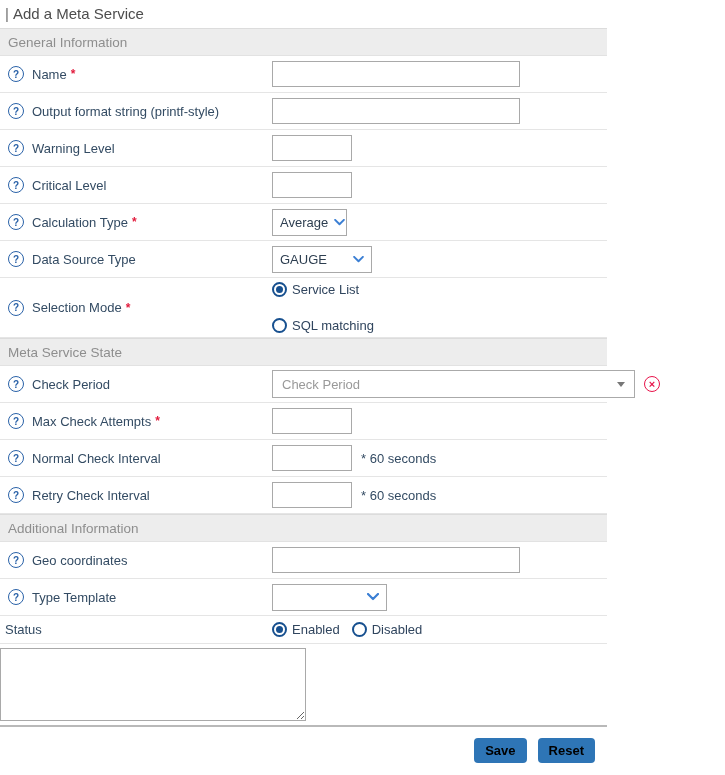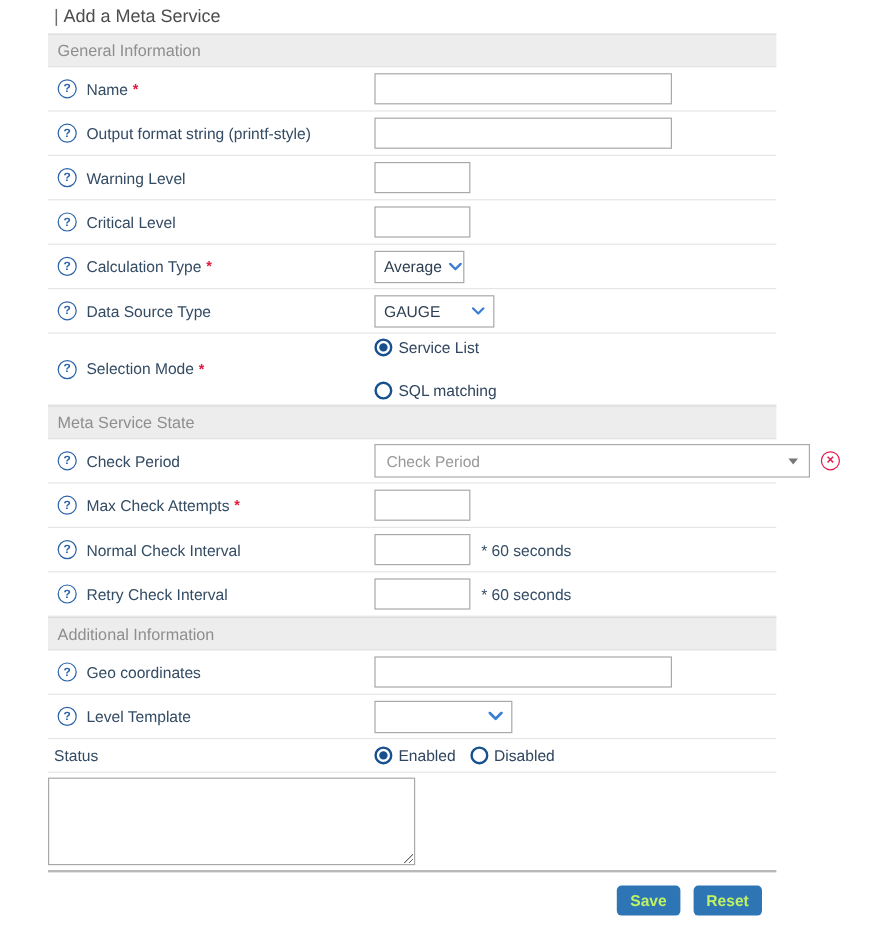--- a/index.html
+++ b/index.html
@@ -3,21 +3,21 @@
 <meta charset="utf-8">
 <style>
   * { box-sizing: border-box; margin: 0; padding: 0; }
   html,body { background:#fff; }
   body {
     width: 725px;
     font-family: "Liberation Sans", sans-serif;
     font-size: 13px;
     color: #334b63;
   }
-  .page { width:607px;margin-left:40px; }
+  .page { width:607px; }
 
   
   .page-title {
     padding: 5px 0 6px 5px;
     font-size: 15px;
     color: #4d4d4d;
   }
   .page-title .bar { color:#6d6d6d; margin-right:4px; }
 
   
@@ -164,21 +164,21 @@
   
   .footer {
     border-top: 2px solid #b9b9b9;
     padding: 11px 12px 12px 0;
     display: flex;
     justify-content: flex-end;
     gap: 11px;
   }
   .btn {
     background: #2e75b6;
-    color: #bef264;
+    color: #000000;
     border: none;
     border-radius: 4px;
     font-family: "Liberation Sans", sans-serif;
     font-size: 13px;
     font-weight: bold;
     padding: 5px 11px;
     height: 25px;
     cursor: pointer;
   }
 </style>
@@ -346,21 +346,21 @@
       <span class="label">Geo coordinates</span>
     </div>
     <div class="cell-field">
       <input type="text" class="tinput w248" value="" style="">
     </div>
   </div>
 
   <div class="row">
     <div class="cell-label">
       <span class="help-icon">?</span>
-      <span class="label">Level Template</span>
+      <span class="label">Type Template</span>
     </div>
     <div class="cell-field">
       <div class="select w115">
         <span></span>
         <span class="chev">
           <svg width="12" height="8" viewBox="0 0 12 8">
               <path d="M1 1l5 5 5-5" fill="none" stroke="#3b7fd4" stroke-width="2.2" stroke-linecap="round" stroke-linejoin="round"></path>
             </svg>
         </span>
       </div>

